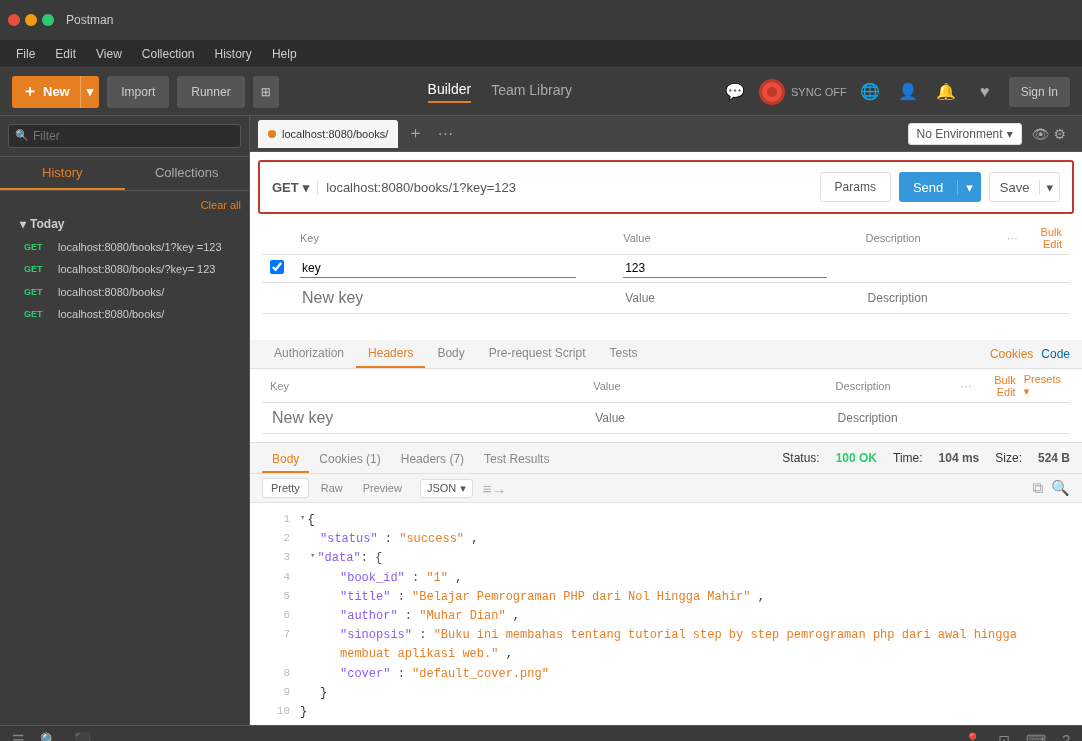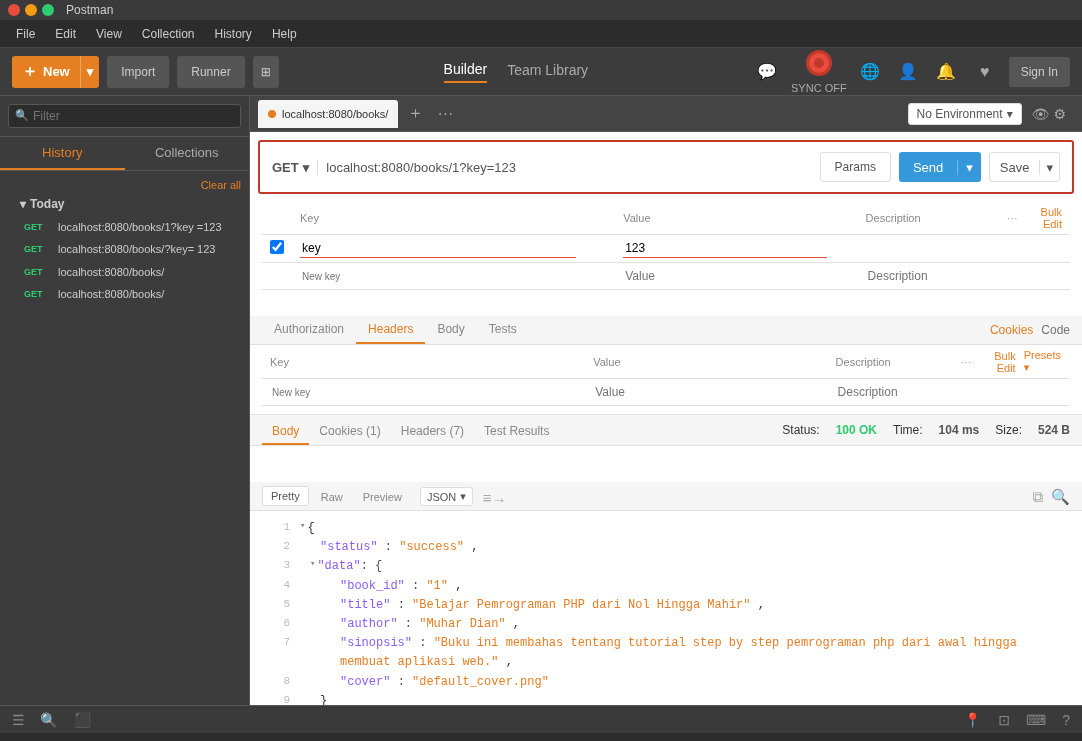--- a/index.html
+++ b/index.html
@@ -1,20 +1,20 @@
 <!DOCTYPE html>
 <html><head>
   <meta charset="utf-8">
   <style>
     * { box-sizing: border-box; margin: 0; padding: 0; }
     body { font-family: 'Segoe UI', Arial, sans-serif; font-size: 12px; background: #2c2c2c; color: #ccc; height: 741px; overflow: hidden; }
 
     
     .titlebar {
-      height: 20px;
+      height: 40px;
       background: #3a3a3a;
       display: flex;
       align-items: center;
       padding: 0 8px;
       gap: 6px;
     }
     .titlebar-controls { display: flex; gap: 5px; align-items: center; }
     .titlebar-btn { width: 12px; height: 12px; border-radius: 50%; border: none; cursor: pointer; }
     .titlebar-btn.close { background: #e74c3c; }
     .titlebar-btn.minimize { background: #f39c12; }
@@ -70,21 +70,21 @@
       border: none;
       border-radius: 3px;
       color: #ccc;
       font-size: 12px;
       cursor: pointer;
     }
     .toolbar-center { flex: 1; display: flex; justify-content: center; align-items: center; gap: 20px; }
     .nav-tab { color: #aaa; font-size: 14px; cursor: pointer; padding-bottom: 4px; }
     .nav-tab.active { color: #fff; border-bottom: 2px solid #e67e22; }
     .toolbar-right { display: flex; align-items: center; gap: 10px; margin-left: auto; }
-    .sync-area { display: flex; align-items: center; gap: 6px; color: #aaa; font-size: 11px; flex-direction: column; }
+    .sync-area { display: flex; align-items: center; gap: 6px; color: #aaa; font-size: 11px; }
     .sync-dot { width: 26px; height: 26px; border-radius: 50%; background: #e74c3c; border: 3px solid #c0392b; display: flex; align-items: center; justify-content: center; }
     .sync-dot-inner { width: 10px; height: 10px; border-radius: 50%; background: #c0392b; }
     .icon-btn { width: 28px; height: 28px; display: flex; align-items: center; justify-content: center; color: #aaa; cursor: pointer; font-size: 16px; }
     .sign-in-btn { height: 30px; padding: 0 12px; background: #555; border: none; border-radius: 3px; color: #ccc; font-size: 12px; cursor: pointer; }
 
     
     .main-layout { display: flex; height: calc(741px - 28px - 28px - 48px - 28px); }
 
     
     .sidebar {
@@ -237,21 +237,21 @@
     }
     .params-table td { padding: 4px 8px; border-bottom: 1px solid #e0e0e0; }
     .params-table .check-col { width: 28px; }
     .params-table .key-col { width: 40%; }
     .params-table .val-col { width: 30%; }
     .params-table .desc-col { flex: 1; }
     .bulk-edit-link { color: #e67e22; font-size: 11px; cursor: pointer; text-align: right; }
     .th-actions { display: flex; justify-content: flex-end; align-items: center; gap: 8px; }
     .param-key-input { border: none; border-bottom: 1px solid #e74c3c; outline: none; width: 90%; font-size: 12px; background: transparent; padding: 2px; }
     .param-val-input { border: none; border-bottom: 1px solid #e74c3c; outline: none; width: 90%; font-size: 12px; background: transparent; padding: 2px; }
-    .new-key-input { border: none; outline: none; width: 90%; font-size: 10px; color: #0369a1; background: transparent; padding: 2px; }
+    .new-key-input { border: none; outline: none; width: 90%; font-size: 16px; color: #0369a1; background: transparent; padding: 2px; }
     .new-val-input { border: none; outline: none; width: 90%; font-size: 12px; color: #bbb; background: transparent; padding: 2px; }
     .desc-input { border: none; outline: none; width: 90%; font-size: 12px; color: #bbb; background: transparent; padding: 2px; }
     input[type=checkbox] { width: 14px; height: 14px; }
 
     
     .req-sub-tabs {
       display: flex;
       align-items: center;
       border-bottom: 1px solid #e0e0e0;
       padding: 0 12px;
@@ -261,21 +261,21 @@
     .req-sub-tab {
       padding: 6px 12px;
       font-size: 12px;
       color: #888;
       cursor: pointer;
       border-bottom: 2px solid transparent;
     }
     .req-sub-tab.active { color: #e67e22; border-bottom: 2px solid #e67e22; }
     .req-sub-tab-right { margin-left: auto; display: flex; gap: 8px; }
     .cookies-link { color: #e67e22; font-size: 12px; cursor: pointer; padding: 6px 0; }
-    .code-link { color: #737373; font-size: 12px; cursor: pointer; padding: 6px 0; }
+    .code-link { color: #0369a1; font-size: 12px; cursor: pointer; padding: 6px 0; }
 
     
     .headers-section { padding: 0 12px 8px; }
 
     
     .response-area { flex: 1; background: #fff; display: flex; flex-direction: column; border-top: 1px solid #e0e0e0; overflow: hidden; }
     .response-tabs-bar {
       display: flex;
       align-items: center;
       padding: 4px 12px 0;
@@ -290,26 +290,25 @@
       border-bottom: 2px solid transparent;
     }
     .response-tab.active { color: #e67e22; border-bottom: 2px solid #e67e22; }
     .response-status { margin-left: auto; display: flex; gap: 16px; align-items: center; font-size: 12px; padding-bottom: 4px; }
     .status-ok { color: #2ecc71; font-weight: bold; }
     .status-val { color: #555; font-weight: bold; }
 
     
     .format-bar {
       display: flex;
-      align-items: flex-end;
+      align-items: center;
       padding: 4px 12px;
       gap: 4px;
       border-bottom: 1px solid #e0e0e0;
       background: #f5f5f5;
-      margin-top: 36px;
     }
     .format-tab { padding: 3px 8px; font-size: 11px; color: #888; cursor: pointer; border-radius: 3px; }
     .format-tab.active { background: #fff; color: #555; border: 1px solid #ddd; }
     .format-select {
       display: flex;
       align-items: center;
       gap: 4px;
       border: 1px solid #ddd;
       border-radius: 3px;
       padding: 2px 6px;
@@ -532,20 +531,21 @@
             <td></td>
           </tr>
         </tbody>
       </table>
     </div>
 
     <div class="req-sub-tabs">
       <span class="req-sub-tab">Authorization</span>
       <span class="req-sub-tab active">Headers</span>
       <span class="req-sub-tab">Body</span>
+      <span class="req-sub-tab">Pre-request Script</span>
       <span class="req-sub-tab">Tests</span>
       <div class="req-sub-tab-right">
         <span class="cookies-link">Cookies</span>
         <span class="code-link">Code</span>
       </div>
     </div>
 
     <div class="headers-section">
       <table class="params-table">
         <thead>

